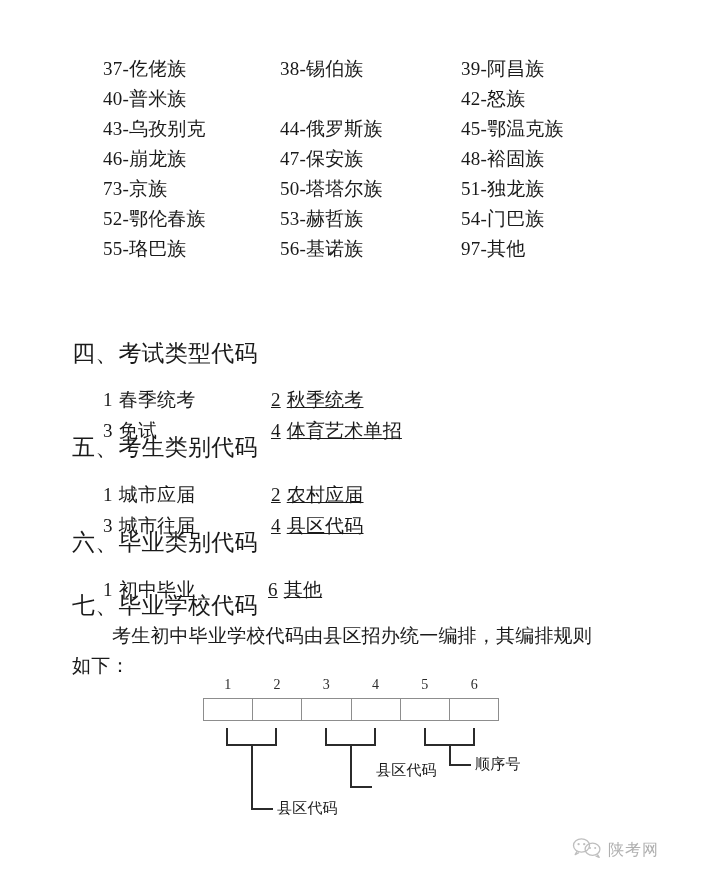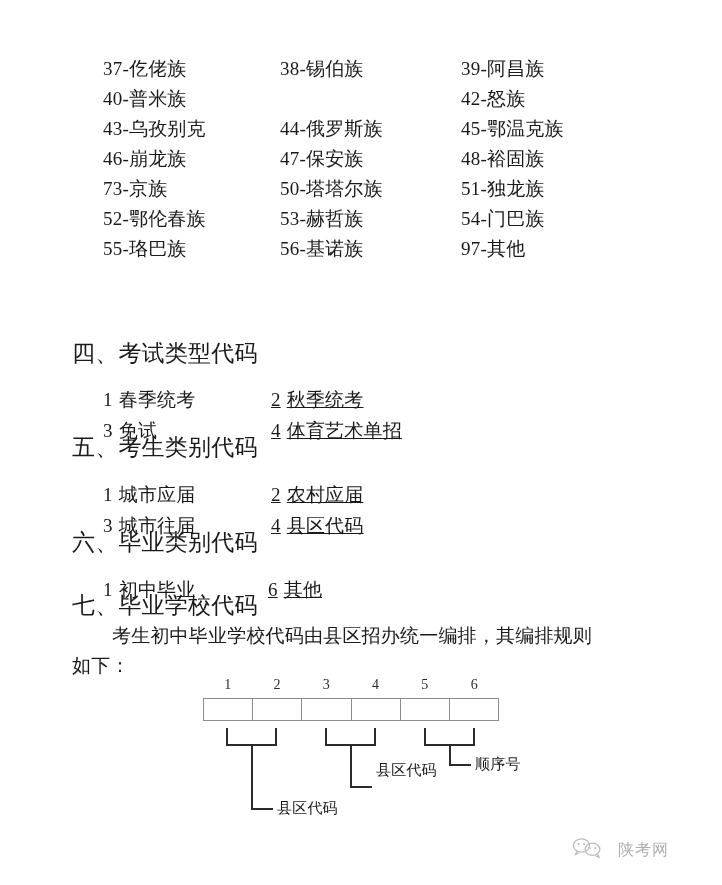--- a/index.html
+++ b/index.html
@@ -144,21 +144,21 @@
 
   
   .watermark {
     position: absolute;
     left: 572px;
     top: 833px;
     width: 142px;
     height: 34px;
     display: flex;
     align-items: center;
-    gap: 16px;
+    gap: 6px;
     opacity: 0.55;
   }
   .wm-mark { flex: 0 0 auto; }
   .wm-text {
     font-size: 16px;
     line-height: 20px;
     color: #6e6e6e;
     letter-spacing: 1px;
     font-family: "DejaVu Sans", sans-serif;
     white-space: nowrap;

